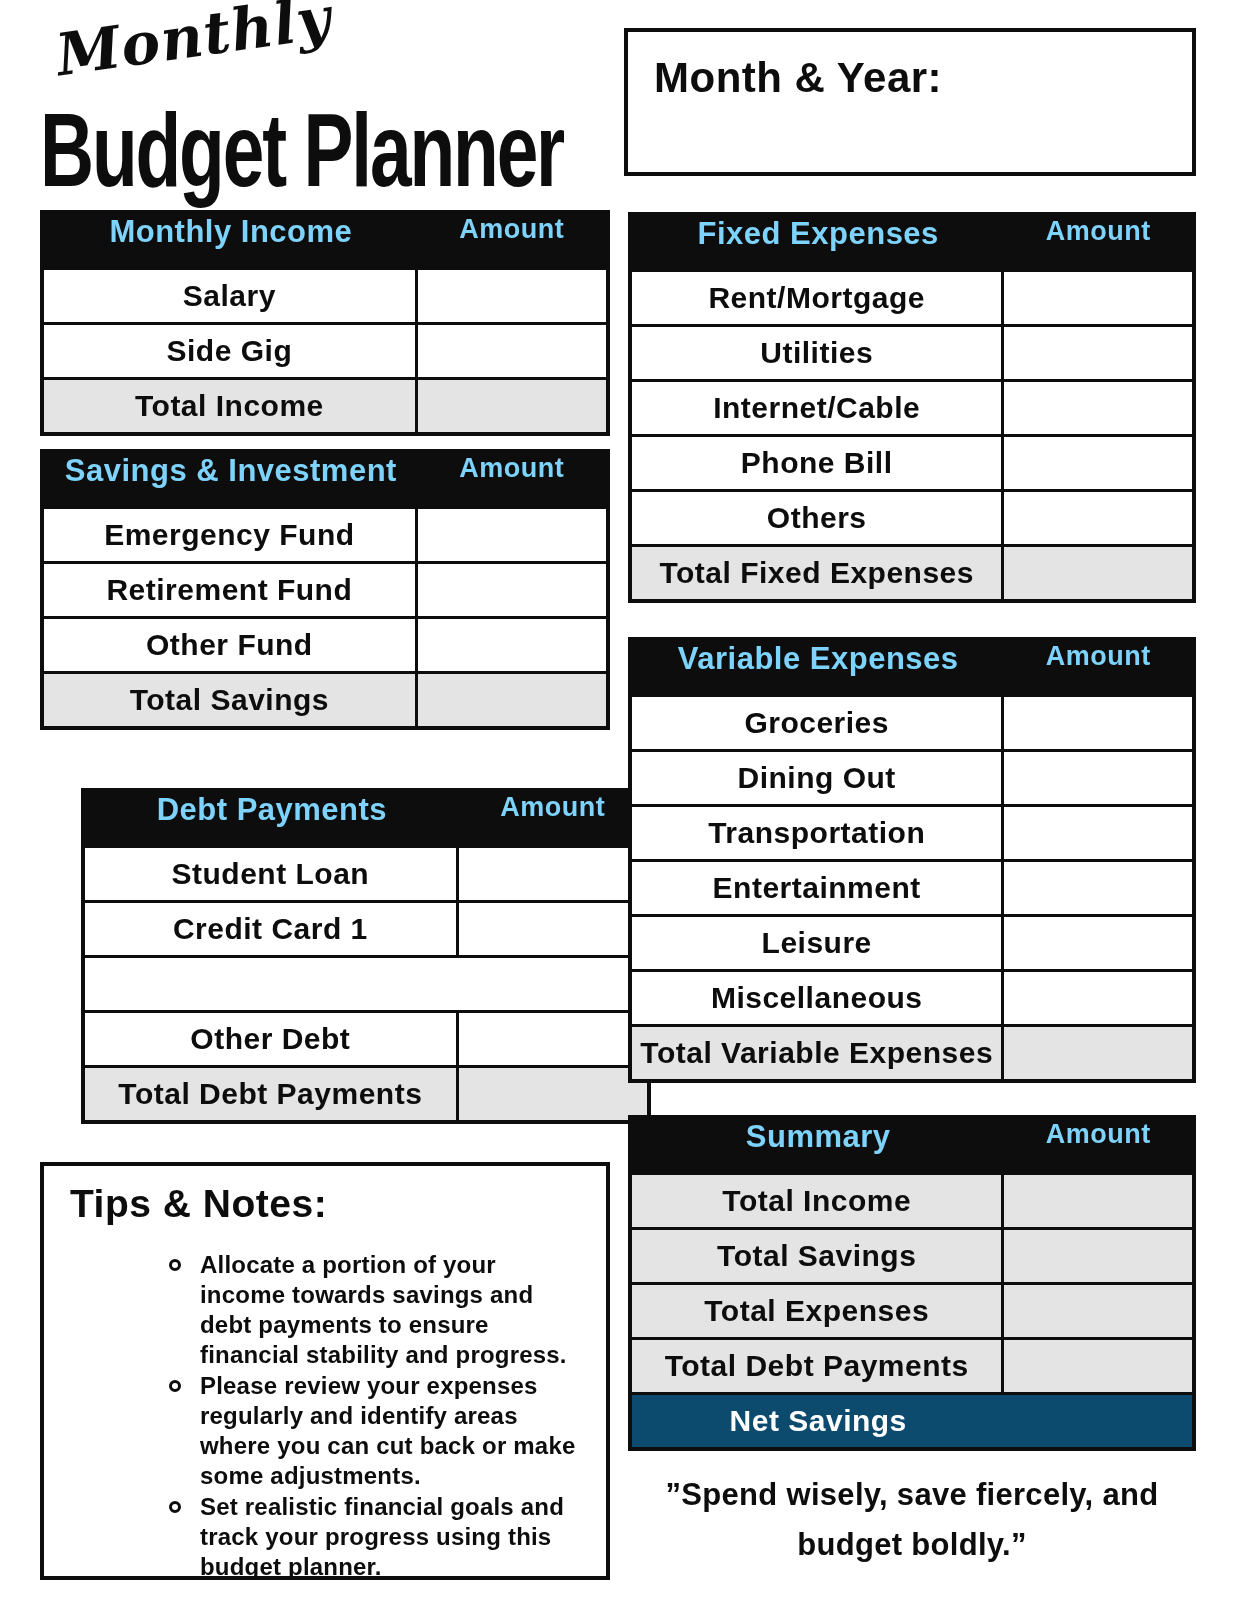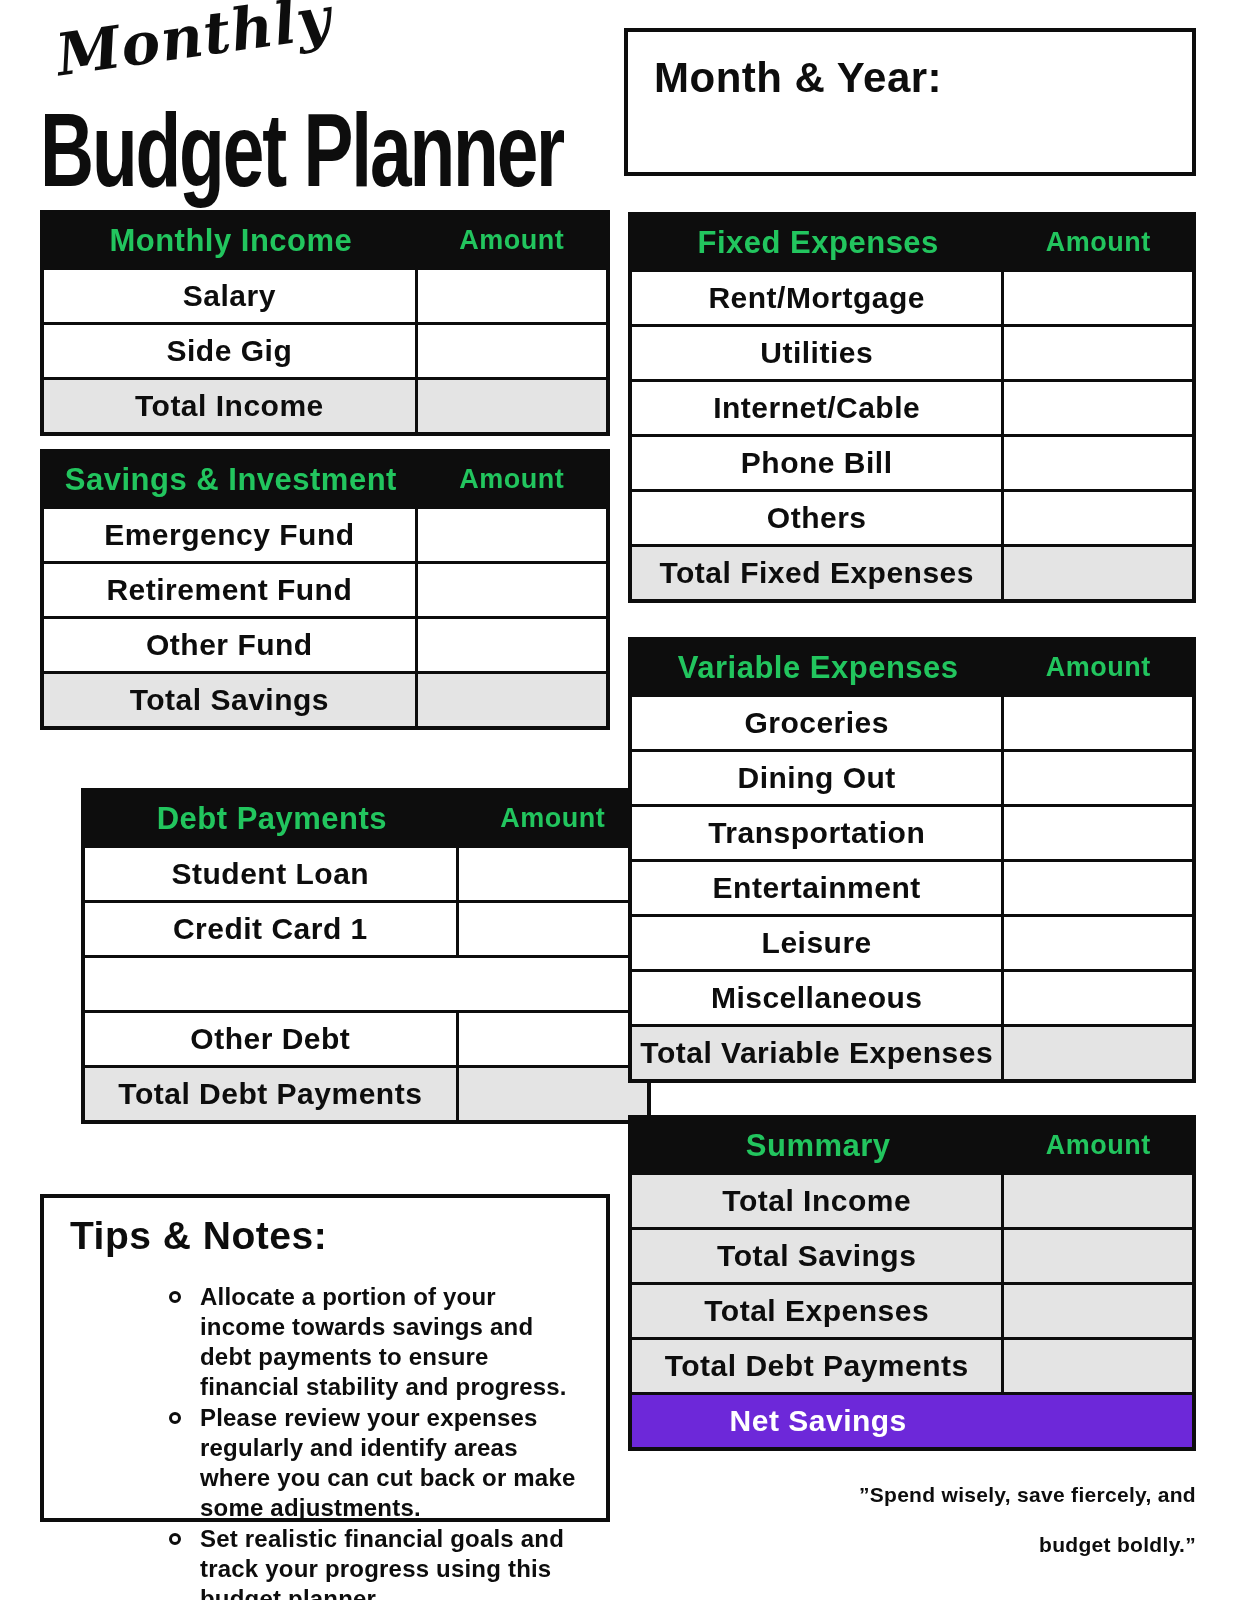--- a/index.html
+++ b/index.html
@@ -39,59 +39,58 @@
   .btable.left  { left:40px;  width:570px; }
   .btable.right { left:628px; width:568px; }
   #tbl-monthly-income { top:210px; }
   #tbl-savings        { top:449px; }
   #tbl-debt           { top:788px;margin-left:41px; }
   #tbl-fixed          { top:212px; }
   #tbl-variable       { top:637px; }
   #tbl-summary        { top:1115px; }
 
   .t-header {
-    display:flex; align-items:center; height:53px;
-    background:#0d0d0d; color:#22c55e;
+    display:flex; height:53px;
+    background:#0d0d0d; color:#7dd3fc;
   }
   .t-h-label { width:66.5%; text-align:center; font-size:31px; font-weight:bold; letter-spacing:0.5px; }
   .t-h-amount { flex:1; text-align:center; font-size:27px; font-weight:bold; letter-spacing:0.5px; }
 
   .t-row { display:flex; height:52px; border-top:3px solid #0d0d0d; background:#ffffff; }
   .t-row .t-label {
     width:66.5%; box-sizing:border-box; border-right:3px solid #0d0d0d;
     display:flex; align-items:center; justify-content:center;
     font-size:30px; font-weight:bold; letter-spacing:0.5px; text-align:center;
   }
   .t-row .t-amount { flex:1; }
   .t-row.total { background:#e4e4e4; }
-  .t-row.net { background:#6d28d9; color:#ffffff; }
+  .t-row.net { background:#0c4a6e; color:#ffffff; }
   .t-row.net .t-label { border-right:none; }
 
   
   .tips-box {
-    position:absolute; top:1162px; left:40px; width:570px; height:328px;
+    position:absolute; top:1162px; left:40px; width:570px; height:418px;
     border:4px solid #0d0d0d; box-sizing:border-box; background:#fff;
     padding:16px 22px 0 26px;
-    margin-top:32px;
   }
   .tips-title { font-size:39px; font-weight:bold; letter-spacing:0.5px; }
   .tips-list { list-style:none; margin:24px 0 0 96px; padding:0; }
   .tips-list li {
     position:relative; padding-left:34px; margin:0 0 1px 0;
     font-size:24px; font-weight:bold; line-height:30px; letter-spacing:0.2px;
   }
   .bullet-ring {
     position:absolute; left:3px; top:9px; width:12px; height:12px;
     border:3px solid #0d0d0d; border-radius:50%; box-sizing:border-box;
   }
 
   
   .quote {
     position:absolute; top:1470px; left:628px; width:568px;
-    text-align:right; font-size:21px; font-weight:bold; line-height:50px;
+    text-align:center; font-size:31px; font-weight:bold; line-height:50px;
     letter-spacing:0.3px;
   }
 </style>
 </head>
 <body>
 
 <div class="page">
 
   <div class="title-script">Monthly</div>
   <div class="title-main">Budget Planner</div>

